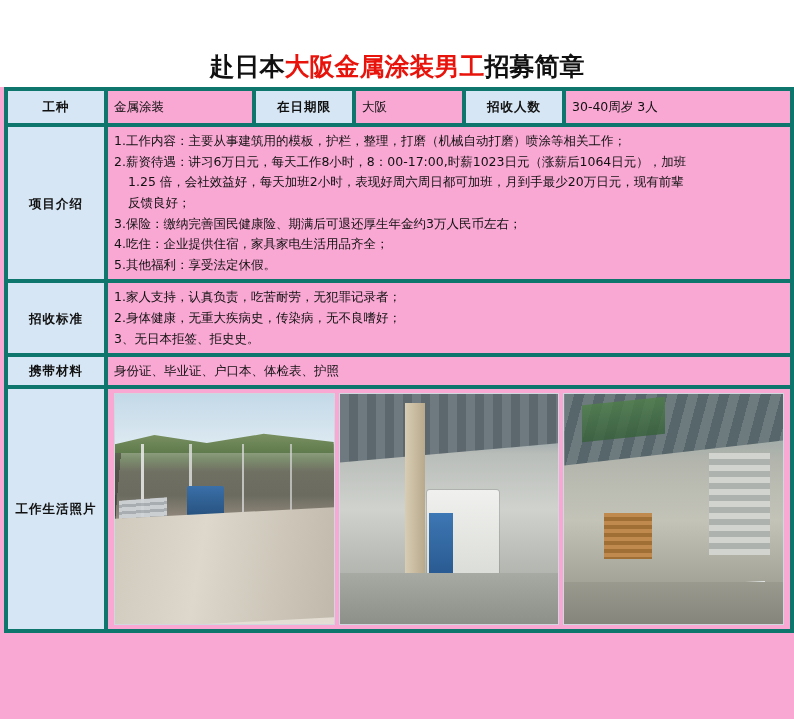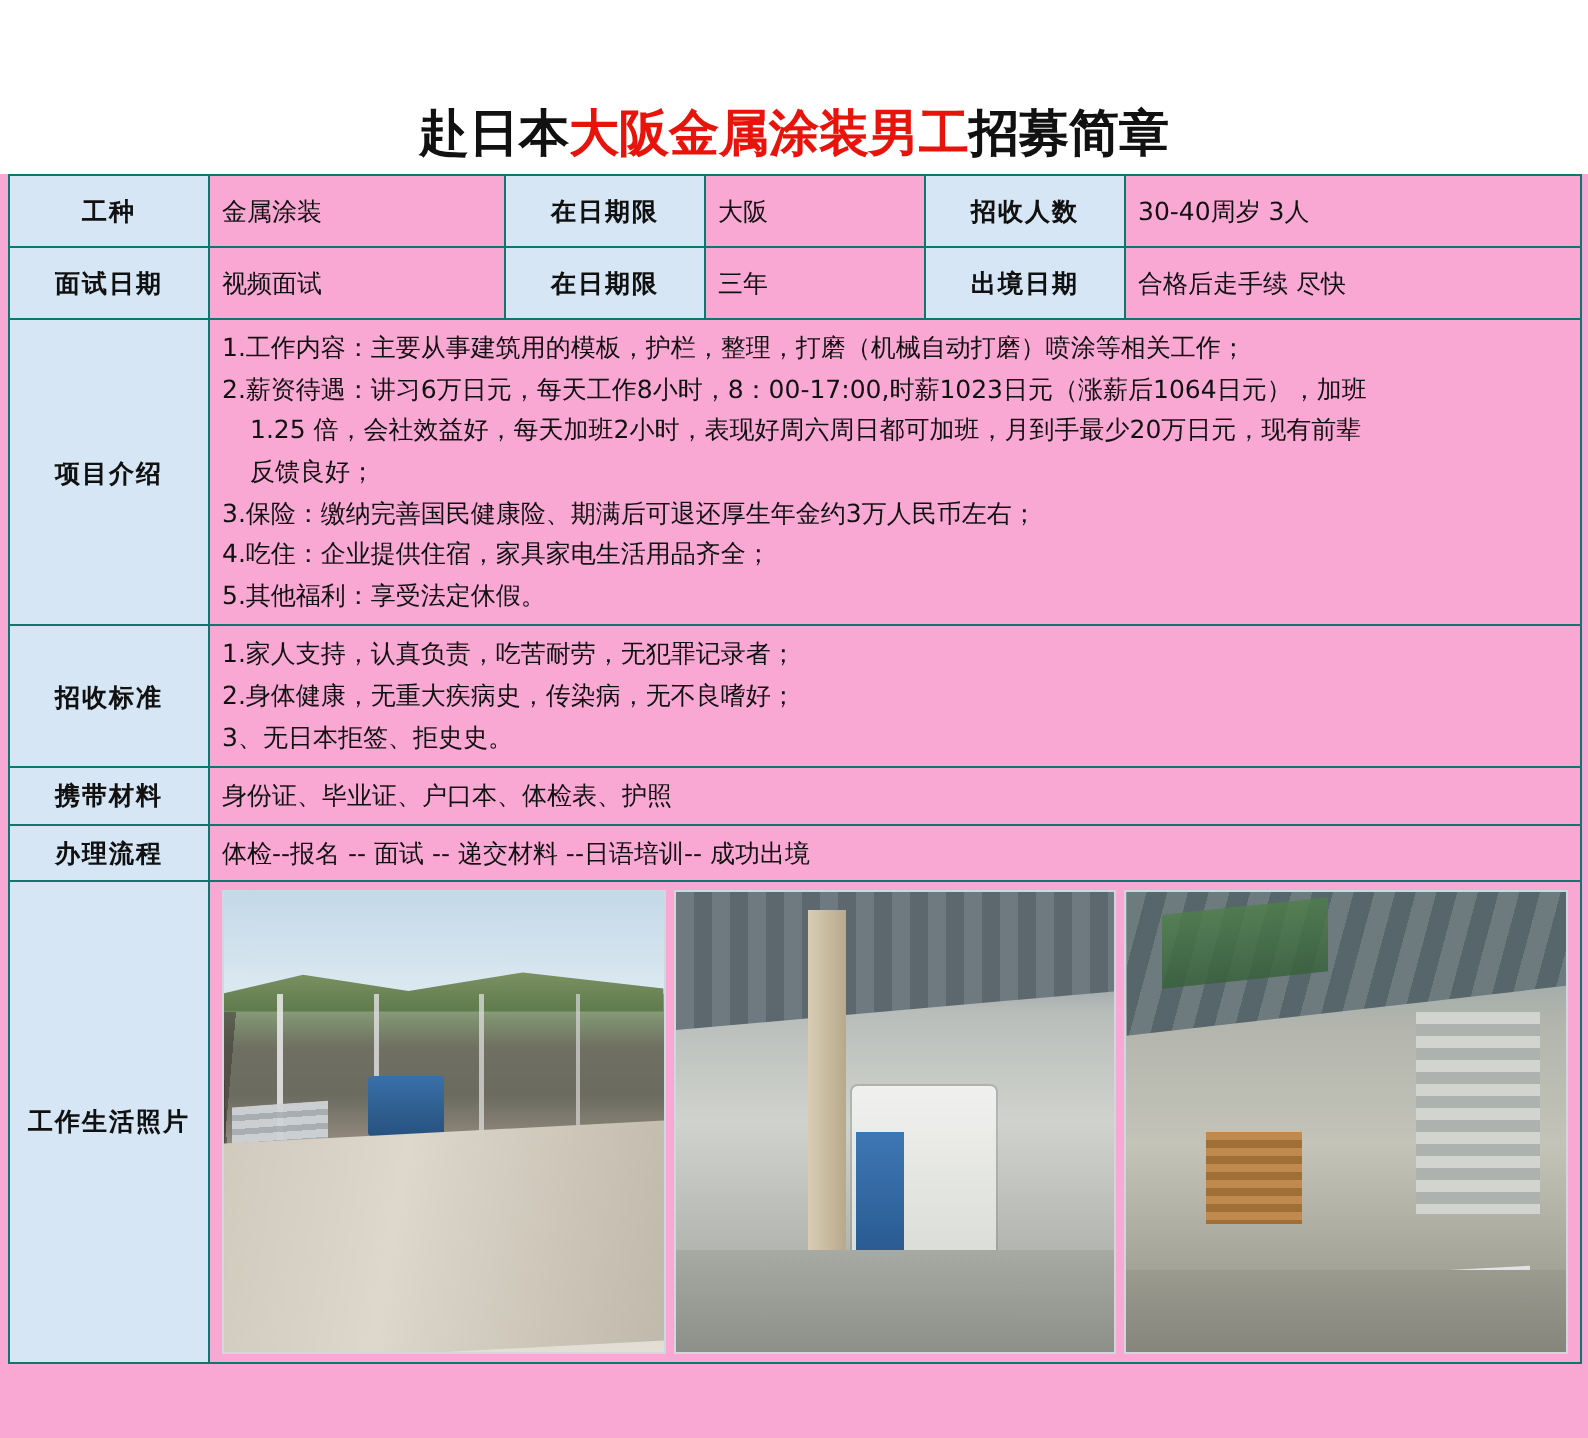--- a/index.html
+++ b/index.html
@@ -42,21 +42,21 @@
   .title-text .seg-red { color: #e8140c; }
 
   
   table.info {
     border-collapse: collapse;
     width: 786px;
     margin: 0 4px;
     table-layout: fixed;
   }
   table.info td {
-    border: 1px solid #0f766e;
+    border: 4px solid #0f766e;
     padding: 4px 6px;
     font-size: 12.5px;
     color: #111;
     vertical-align: middle;
     line-height: 1.55;
     box-sizing: border-box;
   }
   td.label {
     background: #d6e6f4;
     text-align: center;
@@ -252,28 +252,20 @@
     </colgroup>
     <tbody>
       <tr class="r1">
         <td class="label">工种</td>
         <td class="val-center">金属涂装</td>
         <td class="label">在日期限</td>
         <td class="val-center">大阪</td>
         <td class="label">招收人数</td>
         <td class="val-center">30-40周岁    3人</td>
       </tr>
-      <tr class="r2">
-        <td class="label">面试日期</td>
-        <td class="val-center">视频面试</td>
-        <td class="label">在日期限</td>
-        <td class="val-center">三年</td>
-        <td class="label">出境日期</td>
-        <td class="val-center">合格后走手续 尽快</td>
-      </tr>
 
       <tr>
         <td class="label">项目介绍</td>
         <td class="val-left para-list cell-pad" colspan="5">
           <p class="para">1.工作内容：主要从事建筑用的模板，护栏，整理，打磨（机械自动打磨）喷涂等相关工作；</p>
           <p class="para">2.薪资待遇：讲习6万日元，每天工作8小时，8：00-17:00,时薪1023日元（涨薪后1064日元），加班</p>
           <p class="para indent">1.25 倍，会社效益好，每天加班2小时，表现好周六周日都可加班，月到手最少20万日元，现有前辈</p>
           <p class="para indent">反馈良好；</p>
           <p class="para">3.保险：缴纳完善国民健康险、期满后可退还厚生年金约3万人民币左右；</p>
           <p class="para">4.吃住：企业提供住宿，家具家电生活用品齐全；</p>
@@ -288,24 +280,20 @@
           <p class="para">2.身体健康，无重大疾病史，传染病，无不良嗜好；</p>
           <p class="para">3、无日本拒签、拒史史。</p>
         </td>
       </tr>
 
       <tr>
         <td class="label">携带材料</td>
         <td class="val-left cell-pad" colspan="5">身份证、毕业证、户口本、体检表、护照</td>
       </tr>
 
-      <tr>
-        <td class="label">办理流程</td>
-        <td class="val-left cell-pad" colspan="5">体检--报名 -- 面试 -- 递交材料 --日语培训-- 成功出境</td>
-      </tr>
 
       <tr>
         <td class="label">工作生活照片</td>
         <td class="photos" colspan="5">
           <div class="photo-strip">
             <div class="photo ph1">
               <div class="sky"></div>
               <div class="hill"></div>
               <div class="poles"></div>
               <div class="stacks"></div>

